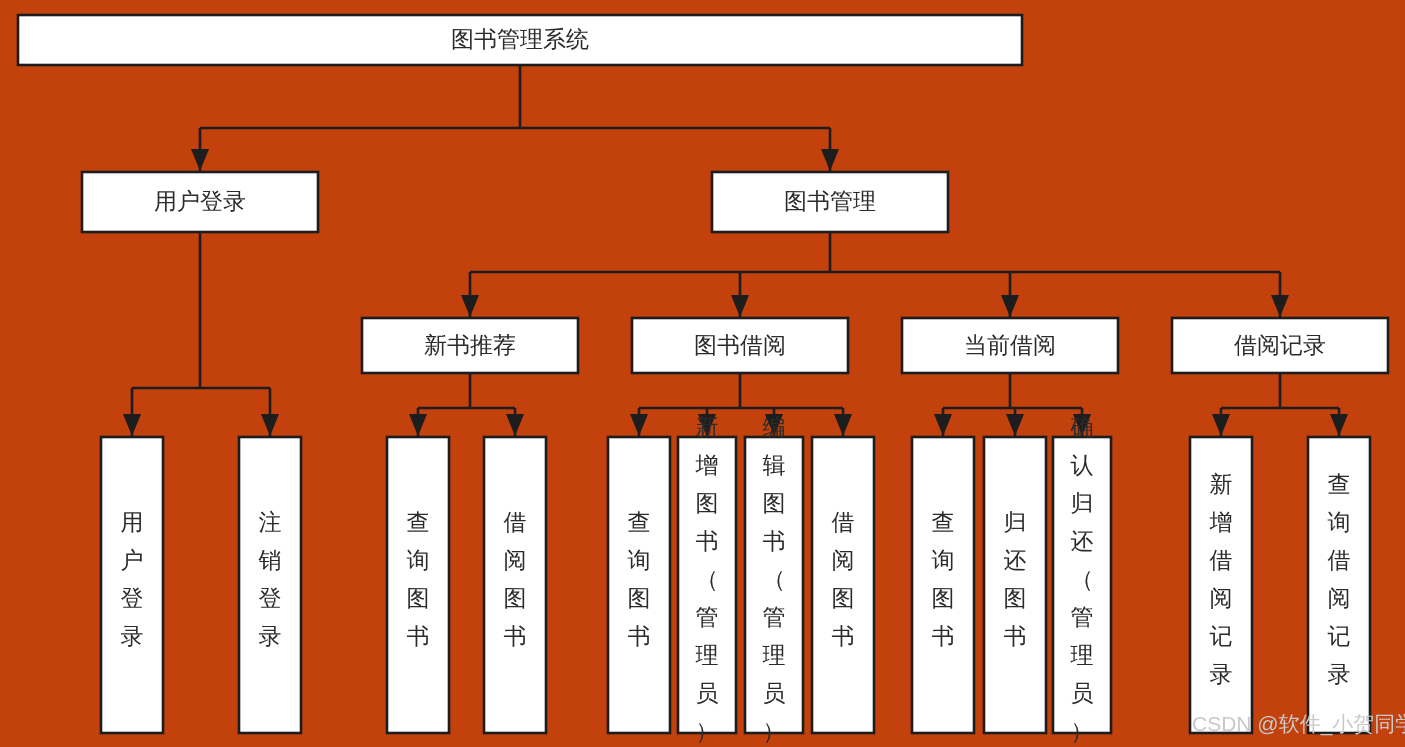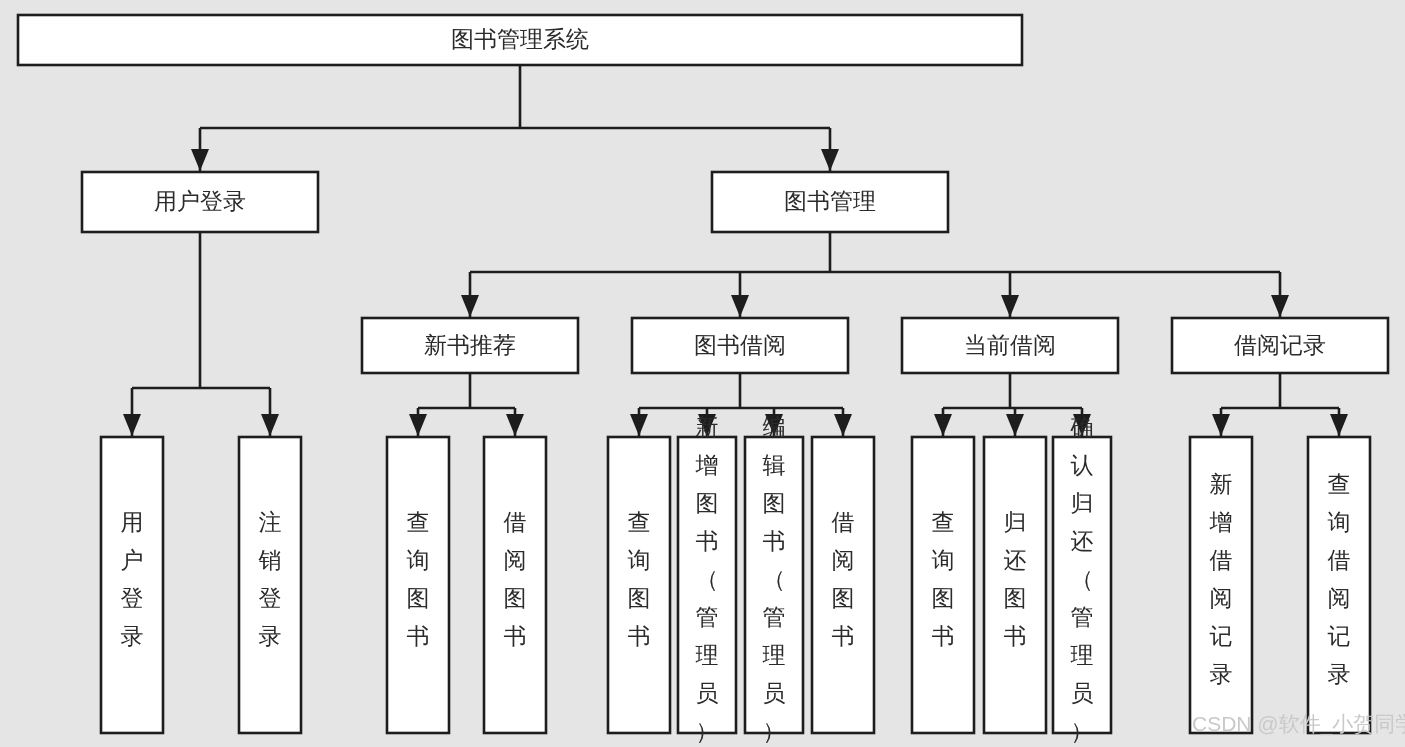--- a/index.html
+++ b/index.html
@@ -8,21 +8,21 @@
     padding: 0;
     background: #ffffff;
   }
   body {
     font-family: "Liberation Sans", "DejaVu Sans", sans-serif;
   }
   #diagram-root {
     position: relative;
     width: 1405px;
     height: 747px;
-    background: #e5e5e5;
+    background: #c2410c;
     overflow: hidden;
   }
   svg#flow-svg {
     position: absolute;
     top: 0;
     left: 0;
     width: 1405px;
     height: 747px;
     display: block;
   }

